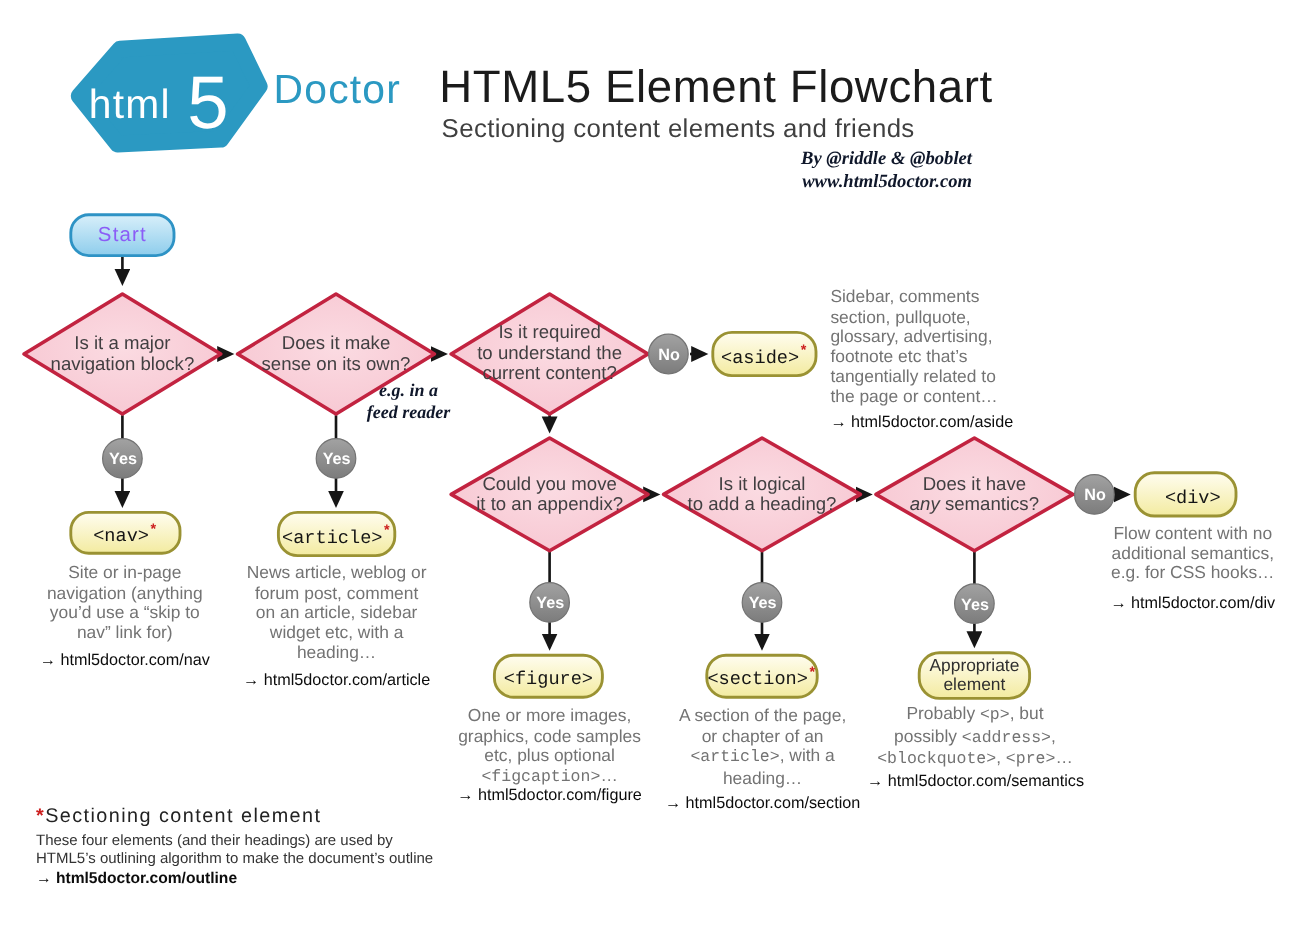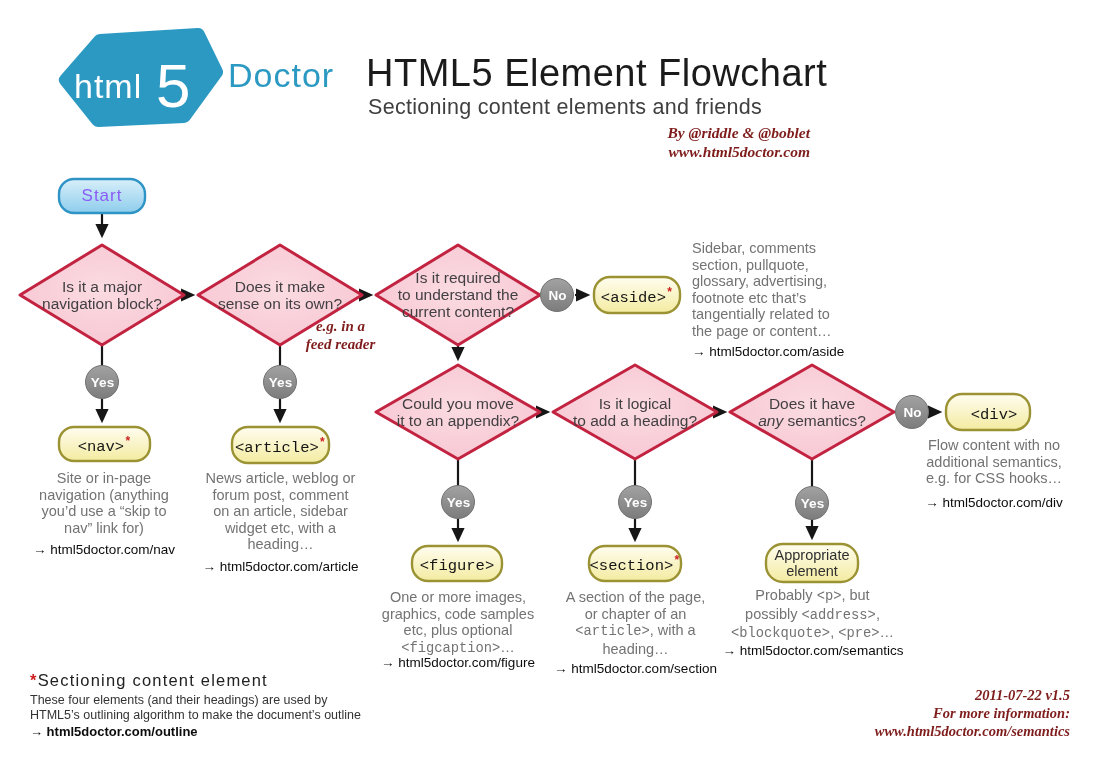--- a/index.html
+++ b/index.html
@@ -20,21 +20,21 @@
   .ctr{text-align:center;}
   .rgt{text-align:right;}
   .q{font-size:15.5px;line-height:17px;color:#413f41;text-align:center;white-space:pre-line;}
   .badge-label{font-size:13.5px;font-weight:700;color:#ffffff;text-align:center;}
   .tag{font-family:"Liberation Mono",monospace;font-size:15.5px;color:#151515;text-align:center;}
   .tag sup{color:var(--asterisk-red);font-weight:700;font-size:12px;}
   .desc{font-size:14.5px;line-height:16.5px;color:#737373;white-space:pre-line;}
   .mono{font-family:"Liberation Mono",monospace;font-size:0.95em;}
   .ital{font-style:italic;}
   .link{font-size:13.5px;color:#0c0c0c;}
-  .serifnote{font-family:"Liberation Serif",serif;font-style:italic;font-weight:700;color:#7f1d1d;}
+  .serifnote{font-family:"Liberation Serif",serif;font-style:italic;font-weight:700;color:#0f172a;}
   .page-title{font-size:38px;font-weight:400;color:#1b1b1b;letter-spacing:0.5px;}
   .page-subtitle{font-size:21.5px;color:#404040;letter-spacing:0.3px;}
   .brand-word{font-size:34px;color:var(--brand-blue);letter-spacing:1px;}
   .foot-head{font-size:16.5px;letter-spacing:1.2px;color:#222;}
   .foot-head .star{color:var(--asterisk-red);font-weight:700;}
   .foot-body{font-size:12.5px;line-height:14.5px;color:#333;margin-top:3px;}
   .foot-link{font-size:13px;font-weight:700;margin-top:2px;color:#0c0c0c;}
 </style>
 </head>
 <body>
@@ -212,19 +212,14 @@
 e.g. for CSS hooks…</div>
   <div class="abs link ctr" style="left:918px;top:495px;width:152px;">→ html5doctor.com/div</div>
 
   <div class="abs" style="left:30px;top:671px;width:360px;">
     <div class="foot-head"><span class="star">*</span><span>Sectioning content element</span></div>
     <div class="foot-body pre">These four elements (and their headings) are used by
 HTML5’s outlining algorithm to make the document’s outline</div>
     <div class="foot-link">→ html5doctor.com/outline</div>
   </div>
 
-  <div class="abs serifnote rgt" style="left:825px;top:686px;width:245px;font-size:14.5px;line-height:18px;">
-    <div>2011-07-22 v1.5</div>
-    <div>For more information:</div>
-    <div>www.html5doctor.com/semantics</div>
-  </div>
 
 </div>
 
 </body></html>

